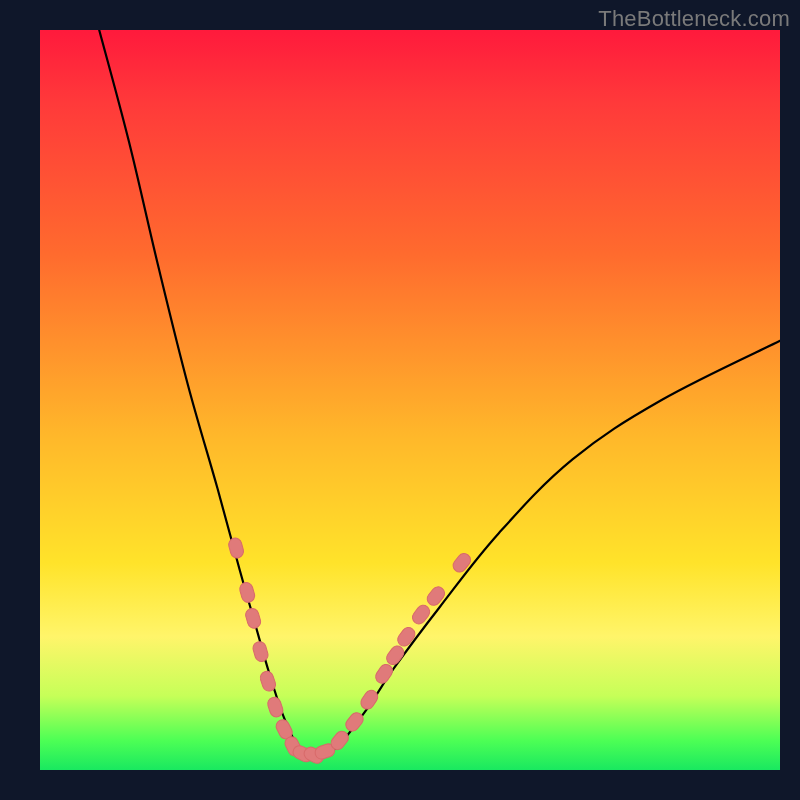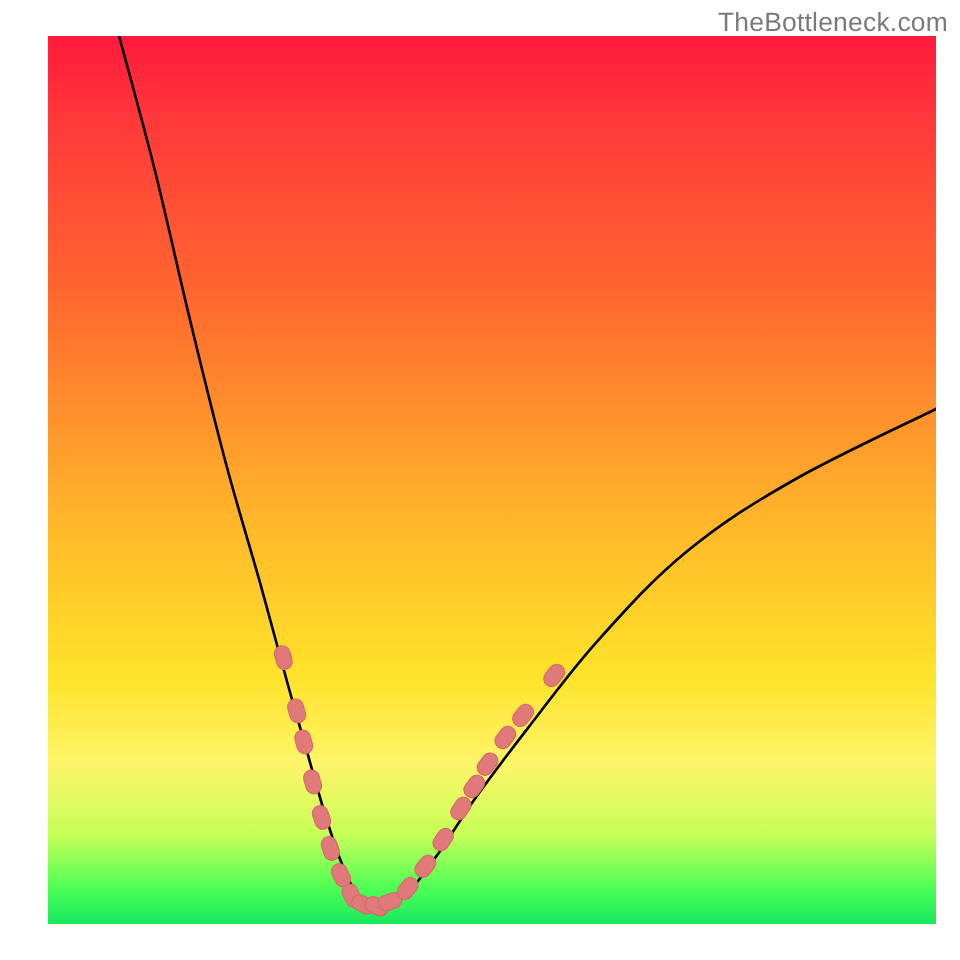--- a/index.html
+++ b/index.html
@@ -10,21 +10,21 @@
     background: #000;
     font-family: Arial, Helvetica, sans-serif;
     overflow: hidden;
   }
   .frame {
     position: absolute;
     left: 0;
     top: 0;
     width: 800px;
     height: 800px;
-    background: #ffffff;
+    background: #0f172a;
   }
   .plot {
     position: absolute;
     left: 40px;
     top: 30px;
     width: 740px;
     height: 740px;
     
     background: linear-gradient(to bottom,
       #ff1a3c 0%,

